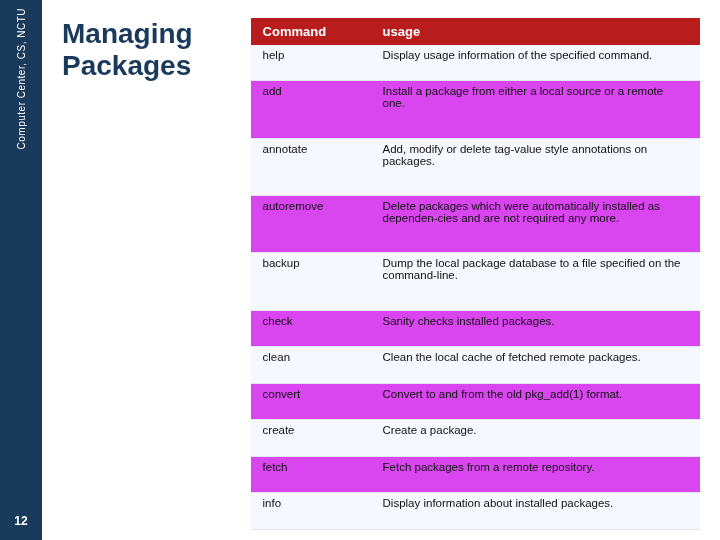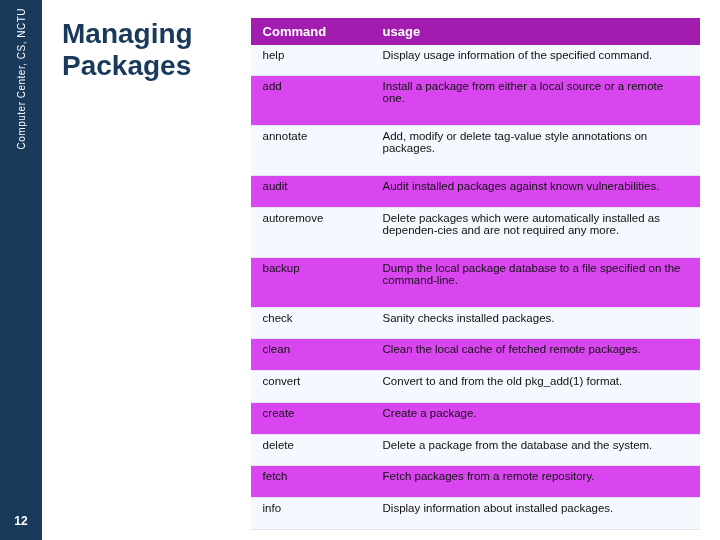--- a/index.html
+++ b/index.html
@@ -49,21 +49,21 @@
       color: #1a3a5c;
       margin-bottom: 14px;
       font-family: Arial, Helvetica, sans-serif;
     }
     table {
       width: 100%;
       border-collapse: collapse;
       font-size: 11.5px;
     }
     thead tr {
-      background: #a21caf;
+      background: #b91c1c;
       color: #fff;
       padding-left: 48px;
     }
     thead th {
       padding: 6px 12px;
       text-align: left;
       font-size: 13px;
       font-weight: bold;
     }
     tbody tr {
@@ -108,24 +108,20 @@
         </tr>
         <tr>
           <td>add</td>
           <td>Install a package from either a local source or a remote one.</td>
         </tr>
         <tr>
           <td>annotate</td>
           <td>Add, modify or delete tag-value style annotations on packages.</td>
         </tr>
         <tr>
-          <td>audit</td>
-          <td>Audit installed packages against known vulnerabilities.</td>
-        </tr>
-        <tr>
           <td>autoremove</td>
           <td>Delete packages which were automatically installed as dependen-cies and are not required any more.</td>
         </tr>
         <tr>
           <td>backup</td>
           <td>Dump the local package database to a file specified on the command-line.</td>
         </tr>
         <tr>
           <td>check</td>
           <td>Sanity checks installed packages.</td>
@@ -136,24 +132,20 @@
         </tr>
         <tr>
           <td>convert</td>
           <td>Convert to and from the old pkg_add(1) format.</td>
         </tr>
         <tr>
           <td>create</td>
           <td>Create a package.</td>
         </tr>
         <tr>
-          <td>delete</td>
-          <td>Delete a package from the database and the system.</td>
-        </tr>
-        <tr>
           <td>fetch</td>
           <td>Fetch packages from a remote repository.</td>
         </tr>
         <tr>
           <td>info</td>
           <td>Display information about installed packages.</td>
         </tr>
       </tbody>
   </table>
 </div>

